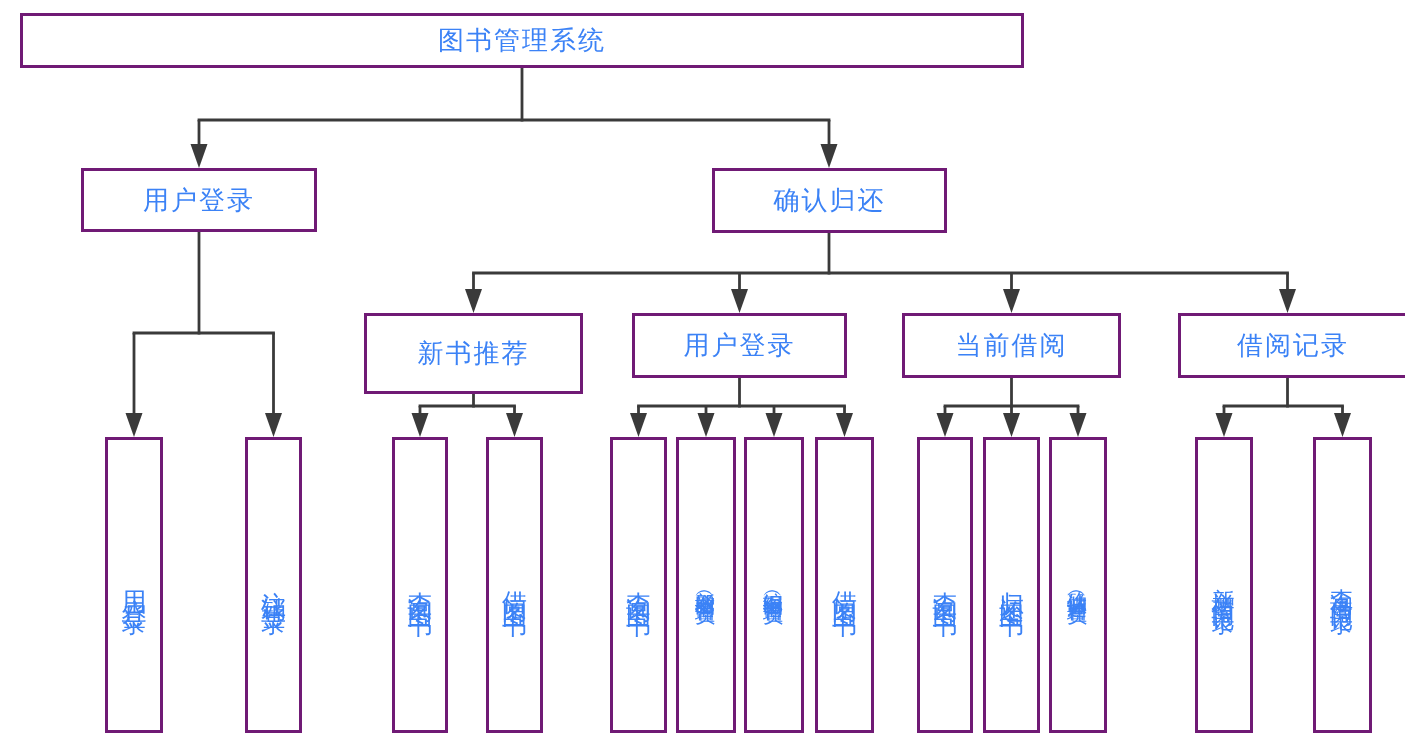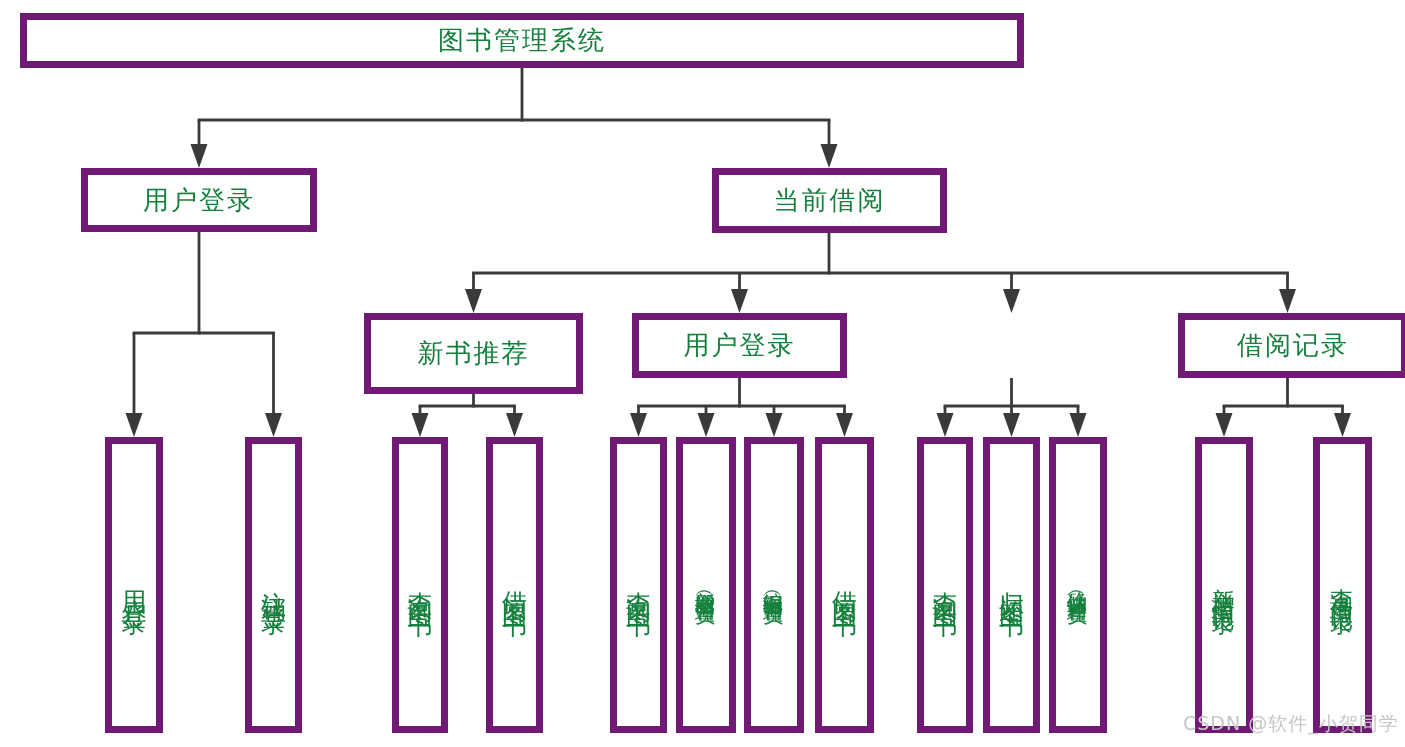--- a/index.html
+++ b/index.html
@@ -13,23 +13,23 @@
   }
   #wires {
     position: absolute;
     left: 0; top: 0;
     width: 1405px; height: 747px;
     z-index: 1;
   }
   .box {
     position: absolute;
     box-sizing: border-box;
-    border: 7px solid #701a75;
+    border: 3px solid #701a75;
     background: #ffffff;
-    color: #15803d;
+    color: #3b82f6;
     display: flex;
     align-items: center;
     justify-content: center;
     z-index: 2;
     white-space: nowrap;
   }
   .h { font-size: 26px; letter-spacing: 2px; }
   .v {
     writing-mode: vertical-rl;
     text-orientation: mixed;
@@ -105,38 +105,38 @@
       <polygon points="1069.5,413 1086.5,413 1078,437" fill="#3a3a3a"></polygon>
       <line x1="1224" y1="406" x2="1224" y2="417" stroke="#3a3a3a" stroke-width="2.8"></line>
       <polygon points="1215.5,413 1232.5,413 1224,437" fill="#3a3a3a"></polygon>
       <line x1="1342.5" y1="406" x2="1342.5" y2="417" stroke="#3a3a3a" stroke-width="2.8"></line>
       <polygon points="1334,413 1351,413 1342.5,437" fill="#3a3a3a"></polygon>
     </svg>
 
   <div class="box h" style="left:20px; top:13px; width:1004px; height:55px;">图书管理系统</div>
 
   <div class="box h" style="left:81px; top:168px; width:236px; height:64px;">用户登录</div>
-  <div class="box h" style="left:712px; top:168px; width:235px; height:65px;">当前借阅</div>
+  <div class="box h" style="left:712px; top:168px; width:235px; height:65px;">确认归还</div>
 
   <div class="box h" style="left:364px; top:313px; width:219px; height:81px;">新书推荐</div>
   <div class="box h" style="left:632px; top:313px; width:215px; height:65px;">用户登录</div>
+  <div class="box h" style="left:902px; top:313px; width:219px; height:65px;">当前借阅</div>
   <div class="box h" style="left:1178px; top:313px; width:230px; height:65px;">借阅记录</div>
 
   <div class="box v" style="left:105px; top:437px; width:58px; height:296px;">用户登录</div>
   <div class="box v" style="left:245px; top:437px; width:57px; height:296px;">注销登录</div>
 
   <div class="box v" style="left:392px; top:437px; width:56px; height:296px;">查询图书</div>
   <div class="box v" style="left:486px; top:437px; width:57px; height:296px;">借阅图书</div>
 
   <div class="box v" style="left:610px; top:437px; width:57px; height:296px;">查询图书</div>
   <div class="box v len9" style="left:676px; top:437px; width:60px; height:296px;">新增图书（管理员）</div>
   <div class="box v len9" style="left:744px; top:437px; width:60px; height:296px;">编辑图书（管理员）</div>
   <div class="box v" style="left:815px; top:437px; width:59px; height:296px;">借阅图书</div>
 
   <div class="box v" style="left:917px; top:437px; width:56px; height:296px;">查询图书</div>
   <div class="box v" style="left:983px; top:437px; width:57px; height:296px;">归还图书</div>
   <div class="box v len9" style="left:1049px; top:437px; width:58px; height:296px;">确认归还（管理员）</div>
 
   <div class="box v len6" style="left:1195px; top:437px; width:58px; height:296px;">新增借阅记录</div>
   <div class="box v len6" style="left:1313px; top:437px; width:59px; height:296px;">查询借阅记录</div>
 
-  <div id="watermark">CSDN @软件_小贺同学</div>
 </div>
 
 </body></html>

